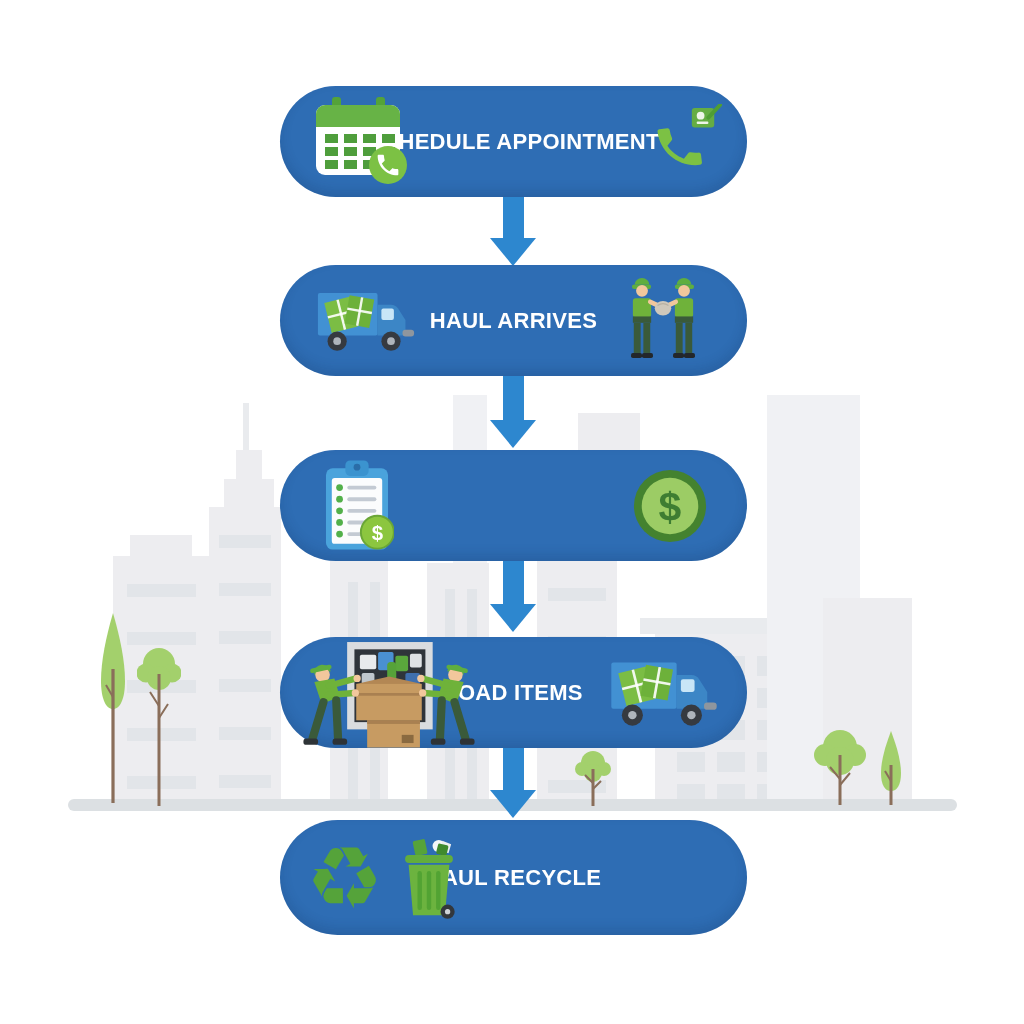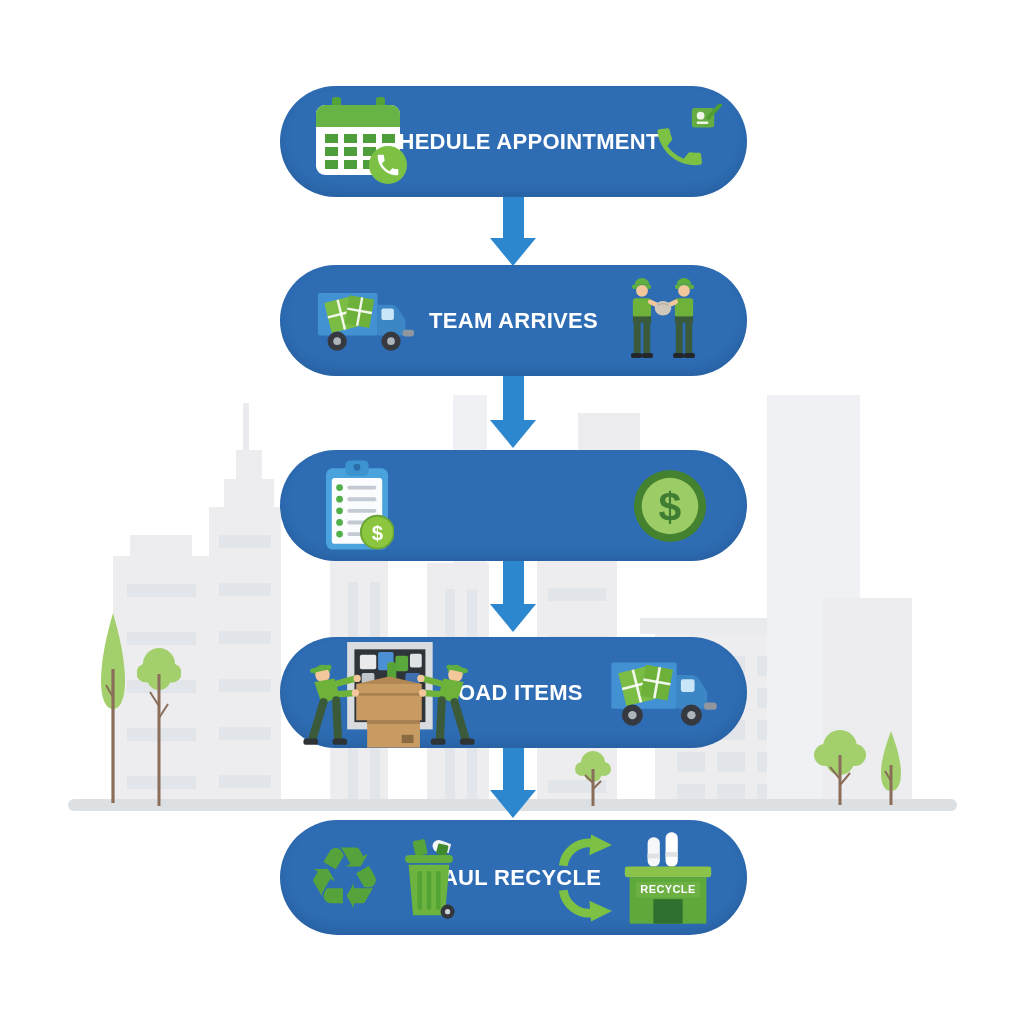--- a/index.html
+++ b/index.html
@@ -189,21 +189,21 @@
         </g>
         <path d="M64 20 h14 c3 0 5.5 1.2 7.2 3.8 L93 36 v16 H64 Z" fill="#3c86c6"></path>
         <rect x="68" y="24" width="13" height="12" rx="2" fill="#c8e6f7"></rect>
         <rect x="90" y="46" width="12" height="7" rx="3" fill="#8f969e"></rect>
         <circle cx="22" cy="58" r="10" fill="#363a40"></circle>
           <circle cx="22" cy="58" r="4" fill="#aeb4bb"></circle>
         <circle cx="78" cy="58" r="10" fill="#363a40"></circle>
           <circle cx="78" cy="58" r="4" fill="#aeb4bb"></circle>
       </svg>
     </span>
-    <span class="pill-label">TEAM ARRIVES</span>
+    <span class="pill-label">HAUL ARRIVES</span>
     <span class="icon i2R">
       <svg width="84" height="90" viewBox="0 0 92 96">
         <g>
           <rect x="12" y="8" width="21" height="5" rx="2.5" fill="#5fae3f"></rect>
           <path d="M15 8 a8 7 0 0 1 16 0 z" fill="#5fae3f"></path>
           <circle cx="23" cy="15" r="6.5" fill="#f2c79c"></circle>
           <rect x="13" y="23" width="20" height="21" rx="3" fill="#6fb23a"></rect>
           <path d="M32 27 L45 33" stroke="#f2c79c" stroke-width="5" stroke-linecap="round"></path>
           <rect x="13" y="43" width="20" height="7" fill="#3a5a3a"></rect>
           <rect x="14" y="50" width="7.5" height="33" fill="#3a5a3a"></rect>
@@ -349,34 +349,15 @@
         <rect x="8" y="20" width="54" height="9" rx="4.5" fill="#63ad3c"></rect>
         <path d="M12 31 h46 l-5 57 h-36 z" fill="#6cb33f"></path>
         <rect x="22" y="38" width="5" height="44" rx="2.5" fill="#52a333"></rect>
         <rect x="32.5" y="38" width="5" height="44" rx="2.5" fill="#52a333"></rect>
         <rect x="43" y="38" width="5" height="44" rx="2.5" fill="#52a333"></rect>
         <circle cx="56" cy="84" r="8" fill="#33373c"></circle>
           <circle cx="56" cy="84" r="3" fill="#cfd3d8"></circle>
       </svg>
     </span>
     <span class="pill-label">HAUL RECYCLE</span>
-    <span class="icon i5R">
-      <svg width="54" height="92" viewBox="0 0 62 100">
-        <path d="M6 36 A30 30 0 0 1 40 10" stroke="#7cc144" stroke-width="10" fill="none"></path>
-        <polygon points="38,0 62,12 36,24" fill="#7cc144"></polygon>
-        <path d="M6 64 A30 30 0 0 0 40 90" stroke="#7cc144" stroke-width="10" fill="none"></path>
-        <polygon points="36,76 62,88 38,100" fill="#7cc144"></polygon>
-      </svg>
-      <svg width="106" height="92" viewBox="0 0 130 112">
-        <rect x="40" y="6" width="15" height="36" rx="7" fill="#f5f7f8"></rect>
-        <rect x="40" y="26" width="15" height="6" fill="#dfe3e6"></rect>
-        <rect x="62" y="0" width="15" height="42" rx="7" fill="#ffffff"></rect>
-        <rect x="62" y="24" width="15" height="6" fill="#dfe3e6"></rect>
-        <rect x="12" y="42" width="106" height="13" rx="3" fill="#8bc34a"></rect>
-        <rect x="18" y="55" width="94" height="57" fill="#5fa93c"></rect>
-        <rect x="26" y="61" width="78" height="19" rx="2" fill="#6db144"></rect>
-        <text x="65" y="75" text-anchor="middle" font-family="Liberation Sans, sans-serif" font-size="13.5" font-weight="bold" letter-spacing="0.5" fill="#ffffff">RECYCLE</text>
-        <rect x="47" y="82" width="36" height="30" fill="#2f7030"></rect>
-      </svg>
-    </span>
   </div>
 
 </div>
 
 </body></html>

